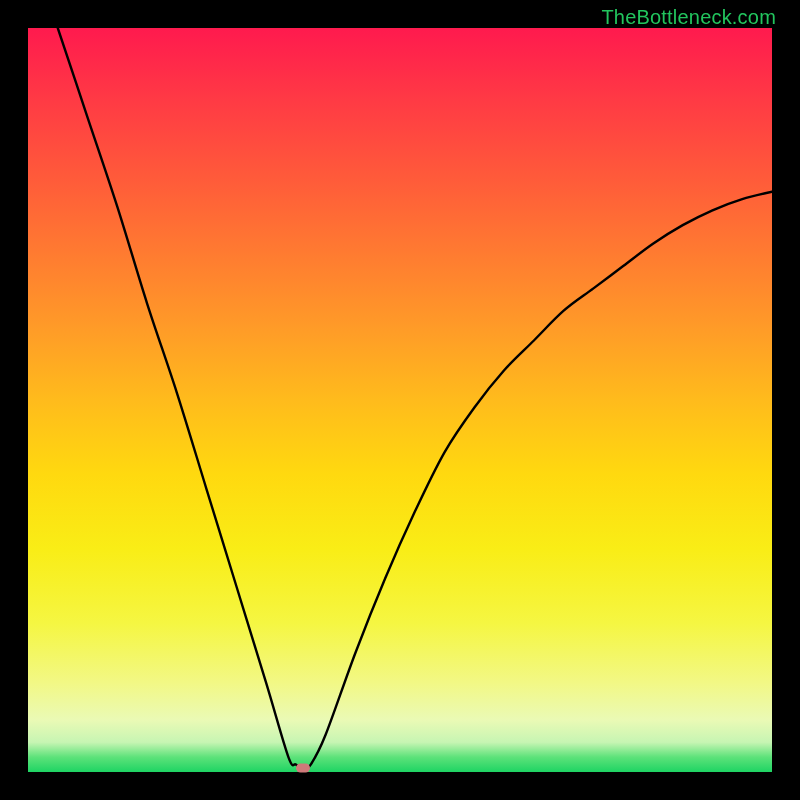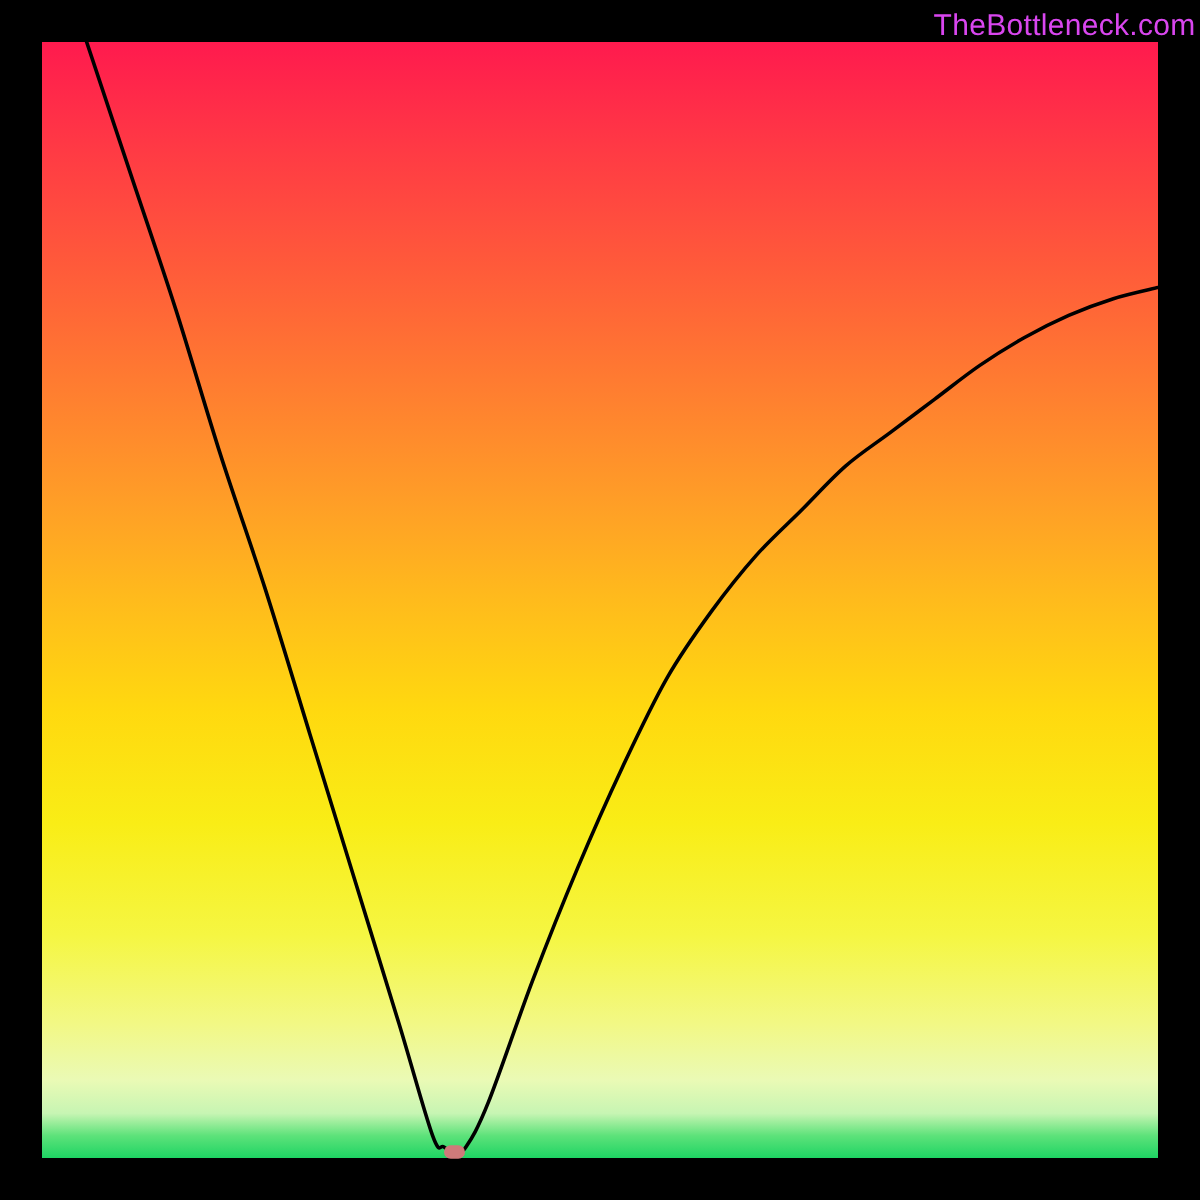--- a/index.html
+++ b/index.html
@@ -30,22 +30,22 @@
       #f2f885 88%,
       #eafab5 93%,
       #c7f5b3 96%,
       #5de27a 98%,
       #1ed463 100%
     );
   }
   .watermark {
     position: absolute;
     top: 6px;
-    right: 3px;
-    color: #d946ef;
+    right: 24px;
+    color: #22c55e;
     font-size: 20px;
     letter-spacing: 0.2px;
     z-index: 5;
   }
   .curve {
     position: absolute;
     left: 0; top: 0;
     width: 744px;
     height: 744px;
     pointer-events: none;

